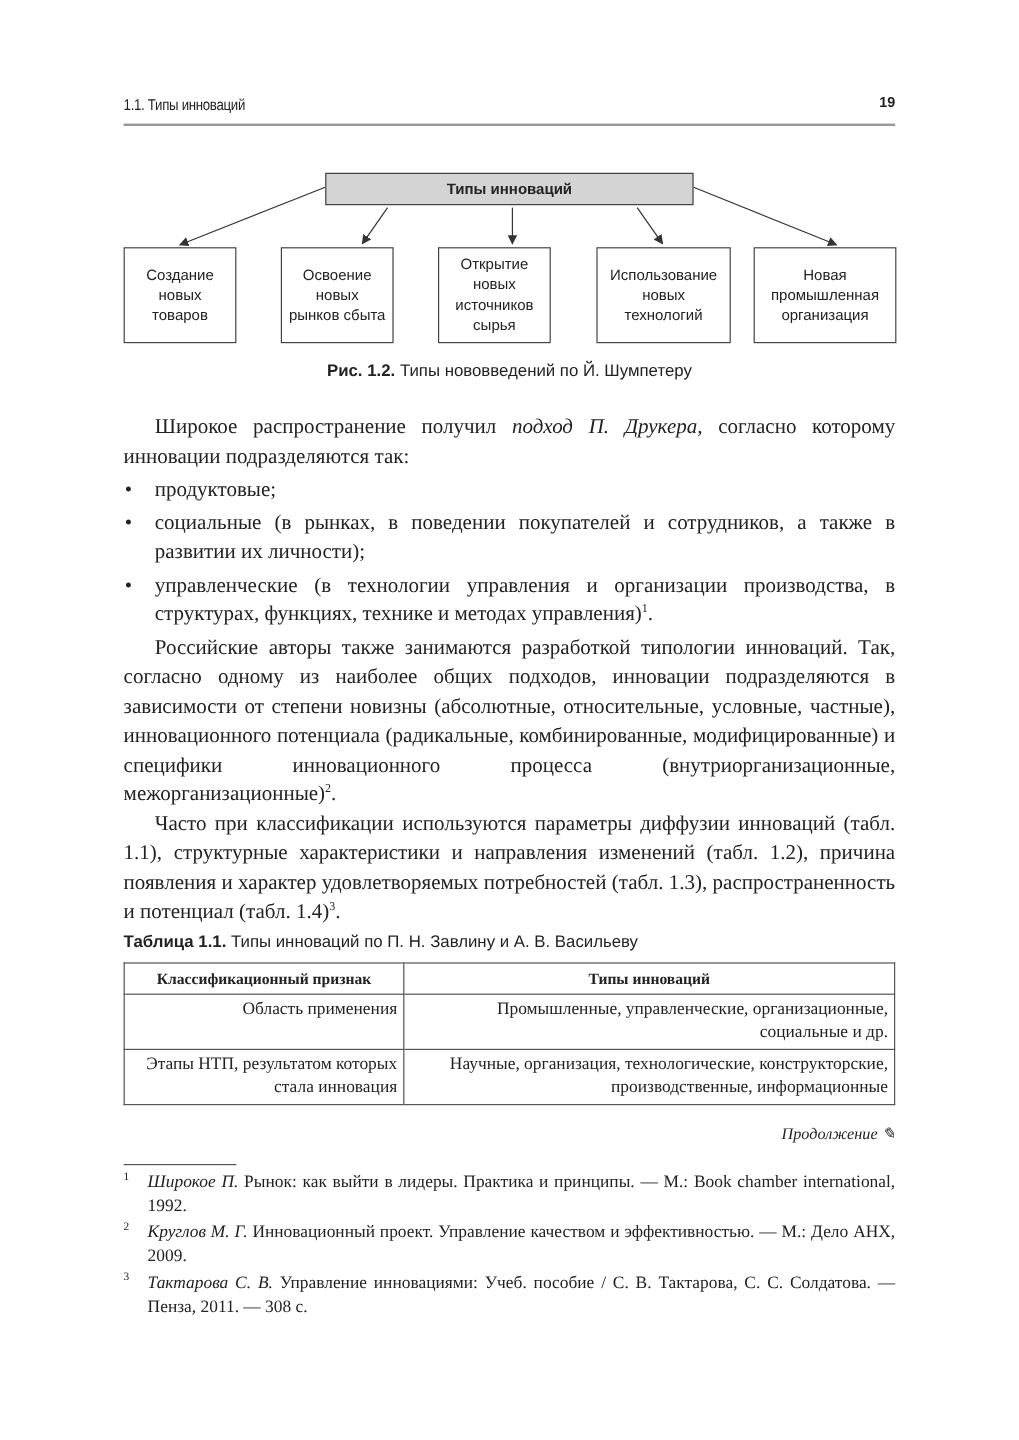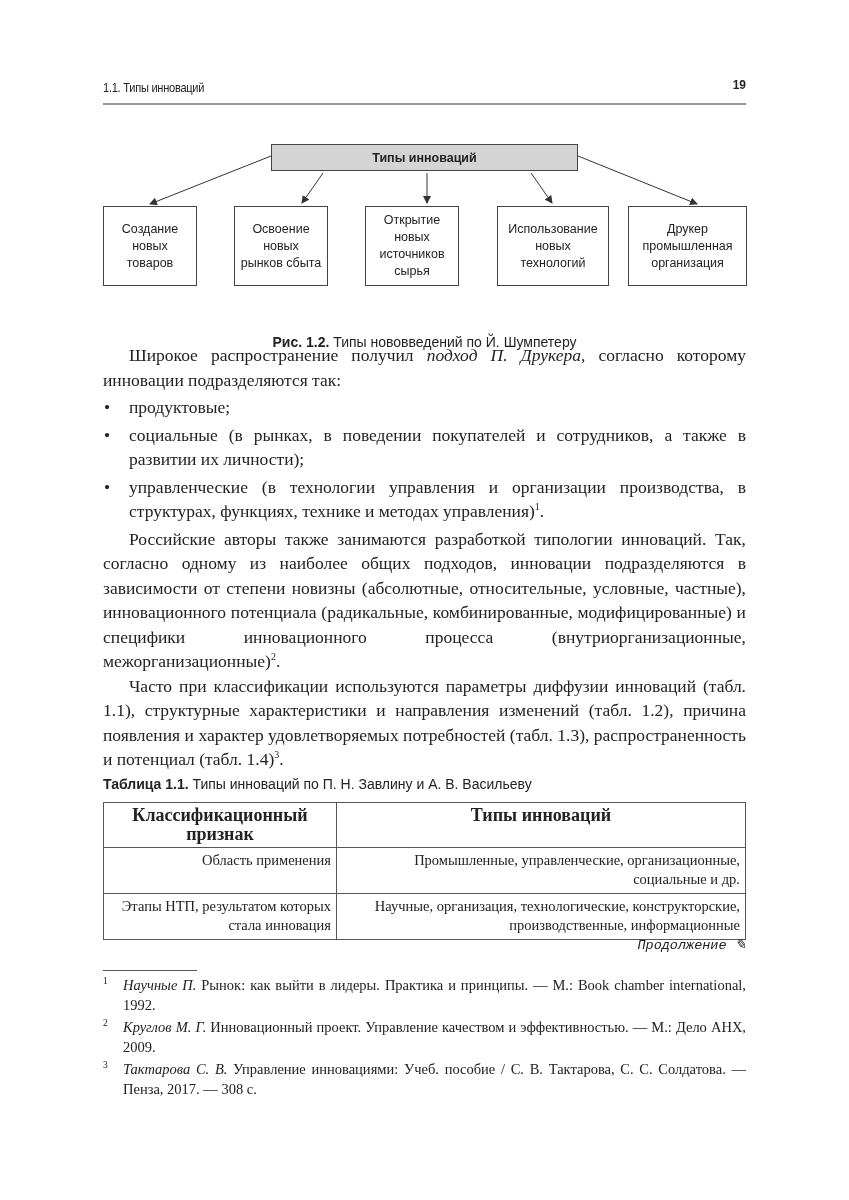--- a/index.html
+++ b/index.html
@@ -16,40 +16,40 @@
   .diagram svg { position: absolute; left: 0; top: 0; }
   .root-box { position: absolute; left: 171px; top: 4px; width: 307px; height: 27px;
     background: #d4d4d4; border: 1.5px solid #444; box-sizing: border-box;
     font-family: "Liberation Sans", sans-serif; font-weight: bold; font-size: 12.5px;
     display: flex; align-items: center; justify-content: center; }
   .leaf-box { position: absolute; top: 66px; width: 94px; height: 80px; border: 1.5px solid #444;
     box-sizing: border-box; background: #fff; display: flex; align-items: center; justify-content: center;
     text-align: center; font-family: "Liberation Sans", sans-serif; font-size: 12.5px; line-height: 17px; white-space: pre-line; }
 
   .caption { position: absolute; left: 0; width: 849px; top: 300px; text-align: center;
-    font-family: "Liberation Sans", sans-serif; font-size: 14px; margin-top: 34px; }
+    font-family: "Liberation Sans", sans-serif; font-size: 14px; }
   .caption b { font-weight: bold; }
 
   .text { position: absolute; left: 103px; width: 643px; font-family: Liberation Serif, serif;
     font-size: 17.5px; line-height: 24.5px; text-align: justify; }
   .indent { text-indent: 26px; }
   .p { margin: 0; }
   .bullets { list-style: none; margin: 0; padding: 0; }
   .bullets li { position: relative; padding-left: 26px; margin-top: 3px; }
   .bullets li .dot { position: absolute; left: 1px; top: 0; }
   sup { font-size: 10px; line-height: 0; }
 
   .table-caption { position: absolute; left: 103px; top: 776px; font-family: "Liberation Sans", sans-serif; font-size: 14px; text-align: right; }
   table.t11 { position: absolute; left: 103px; top: 802px; width: 643px; border-collapse: collapse;
     font-family: "Liberation Serif", serif; font-size: 14.5px; line-height: 19px; }
   table.t11 th, table.t11 td { border: 1px solid #555; padding: 3px 5px 4px 5px; vertical-align: top; text-align: right; }
-  table.t11 th { font-weight: bold; font-size: 18px; text-align: center; padding: 3px 5px; }
+  table.t11 th { font-weight: bold; font-size: 13px; text-align: center; padding: 3px 5px; }
   table.t11 col.c1 { width: 233px; }
 
-  .continued { position: absolute; right: 103px; top: 936px; font-family: Liberation Mono, monospace; font-style: italic; font-size: 13.5px; margin-left: 11px; }
+  .continued { position: absolute; right: 103px; top: 936px; font-family: Liberation Serif, serif; font-style: italic; font-size: 13.5px; margin-left: 11px; }
 
   .fn-rule { position: absolute; left: 103px; top: 970px; width: 94px; height: 1px; background: #555; }
   .footnotes { position: absolute; left: 103px; top: 975px; width: 643px; font-family: "Liberation Serif", serif;
     font-size: 14.5px; line-height: 20px; text-align: justify; }
   .fn { position: relative; padding-left: 20px; margin-bottom: 2px; }
   .fn .num { position: absolute; left: 0; top: -4px; font-size: 9.5px; }
   .fn i { font-style: italic; }
 </style>
 </head>
 <body>
@@ -82,21 +82,21 @@
     <div class="leaf-box" style="left:134px">Освоение
 новых
 рынков сбыта</div>
     <div class="leaf-box" style="left:265px">Открытие
 новых
 источников
 сырья</div>
     <div class="leaf-box" style="left:397px;width:112px">Использование
 новых
 технологий</div>
-    <div class="leaf-box" style="left:528px;width:119px">Друкер
+    <div class="leaf-box" style="left:528px;width:119px">Новая
 промышленная
 организация</div>
   </div>
 
   <div class="caption">
     <b>Рис. 1.2.</b><span> Типы нововведений по Й. Шумпетеру</span>
   </div>
 
   <div class="text" style="top:343px">
     <p class="p indent"><span>Широкое распространение получил </span><i>подход П. Друкера</i><span>, согласно которому инновации подразделяются так:</span></p>
@@ -137,23 +137,23 @@
   </table>
 
   <div class="continued">
     <span>Продолжение</span>
     <span>✎</span>
   </div>
 
   <div class="fn-rule"></div>
   <div class="footnotes">
     <div class="fn">
-      <span class="num">1</span><i>Научные П.</i><span> Рынок: как выйти в лидеры. Практика и принципы. — М.: Book chamber international, 1992.</span>
+      <span class="num">1</span><i>Широкое П.</i><span> Рынок: как выйти в лидеры. Практика и принципы. — М.: Book chamber international, 1992.</span>
     </div>
     <div class="fn">
       <span class="num">2</span><i>Круглов М. Г.</i><span> Инновационный проект. Управление качеством и эффективностью. — М.: Дело АНХ, 2009.</span>
     </div>
     <div class="fn">
-      <span class="num">3</span><i>Тактарова С. В.</i><span> Управление инновациями: Учеб. пособие / С. В. Тактарова, С. С. Солдатова. — Пенза, 2017. — 308 с.</span>
+      <span class="num">3</span><i>Тактарова С. В.</i><span> Управление инновациями: Учеб. пособие / С. В. Тактарова, С. С. Солдатова. — Пенза, 2011. — 308 с.</span>
     </div>
   </div>
 
 </div>
 
 </body></html>

